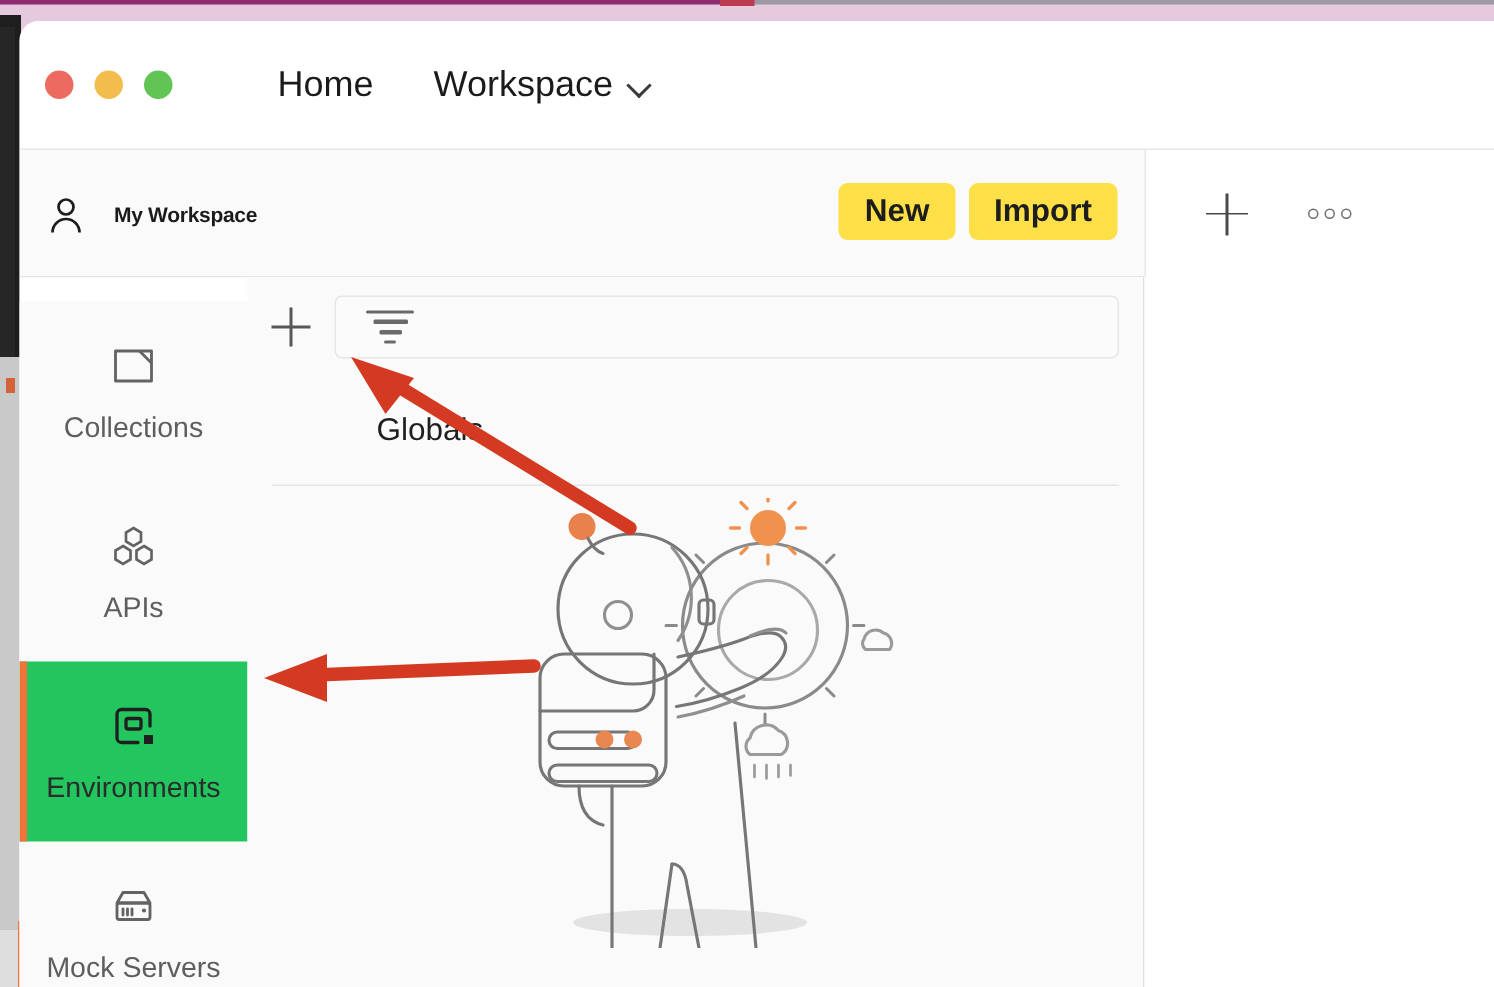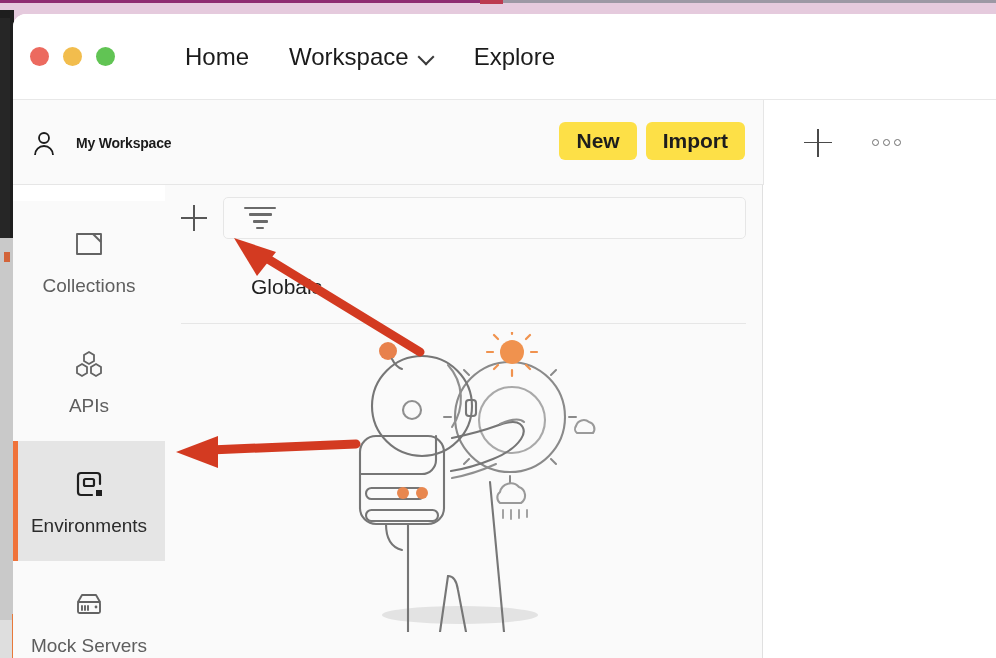--- a/index.html
+++ b/index.html
@@ -91,21 +91,21 @@
   
   .sidebar {
     position:absolute; left:0; top:16px; width:180px; height:473px;
     background:#fafafa; border-right:1px solid #e6e6e6;
   }
   .side-item {
     position:relative; width:152px; height:120px;
     display:flex; flex-direction:column; align-items:center; justify-content:center;
     gap:13px; cursor:pointer;
   }
-  .side-item.active { background:#e5e5e5; }
+  .side-item.active { background:#22c55e; }
   .side-item.active:before {
     content:""; position:absolute; left:0; top:0; width:5px; height:120px; background:#f0733a;
   }
   .side-label { font-size:19px; color:#5e5e5e; }
   .side-item.active .side-label { color:#2b2b2b; }
   .side-icon { width:36px; height:36px; }
 
   
   .listpanel {
     position:absolute; left:152px; top:0; width:598px; height:473px;
@@ -166,23 +166,20 @@
         <div class="light yellow"></div>
         <div class="light green"></div>
       </div>
       <div class="nav-items">
         <div class="nav-item">
           <span>Home</span>
         </div>
         <div class="nav-item">
           <span>Workspace</span>
           <span class="chev"></span>
-        </div>
-        <div class="nav-item">
-          <span>Explore</span>
         </div>
       </div>
     </div>
 
     <div class="wsbar">
       <div class="wsbar-left">
         <span class="ws-user-icon">
           <svg width="28" height="28" viewBox="0 0 28 28">
             <circle cx="14" cy="9" r="5" fill="none" stroke="#1c1c1c" stroke-width="1.8"></circle>
             <path d="M5 26 a9 9 0 0 1 18 0" fill="none" stroke="#1c1c1c" stroke-width="1.8"></path>

